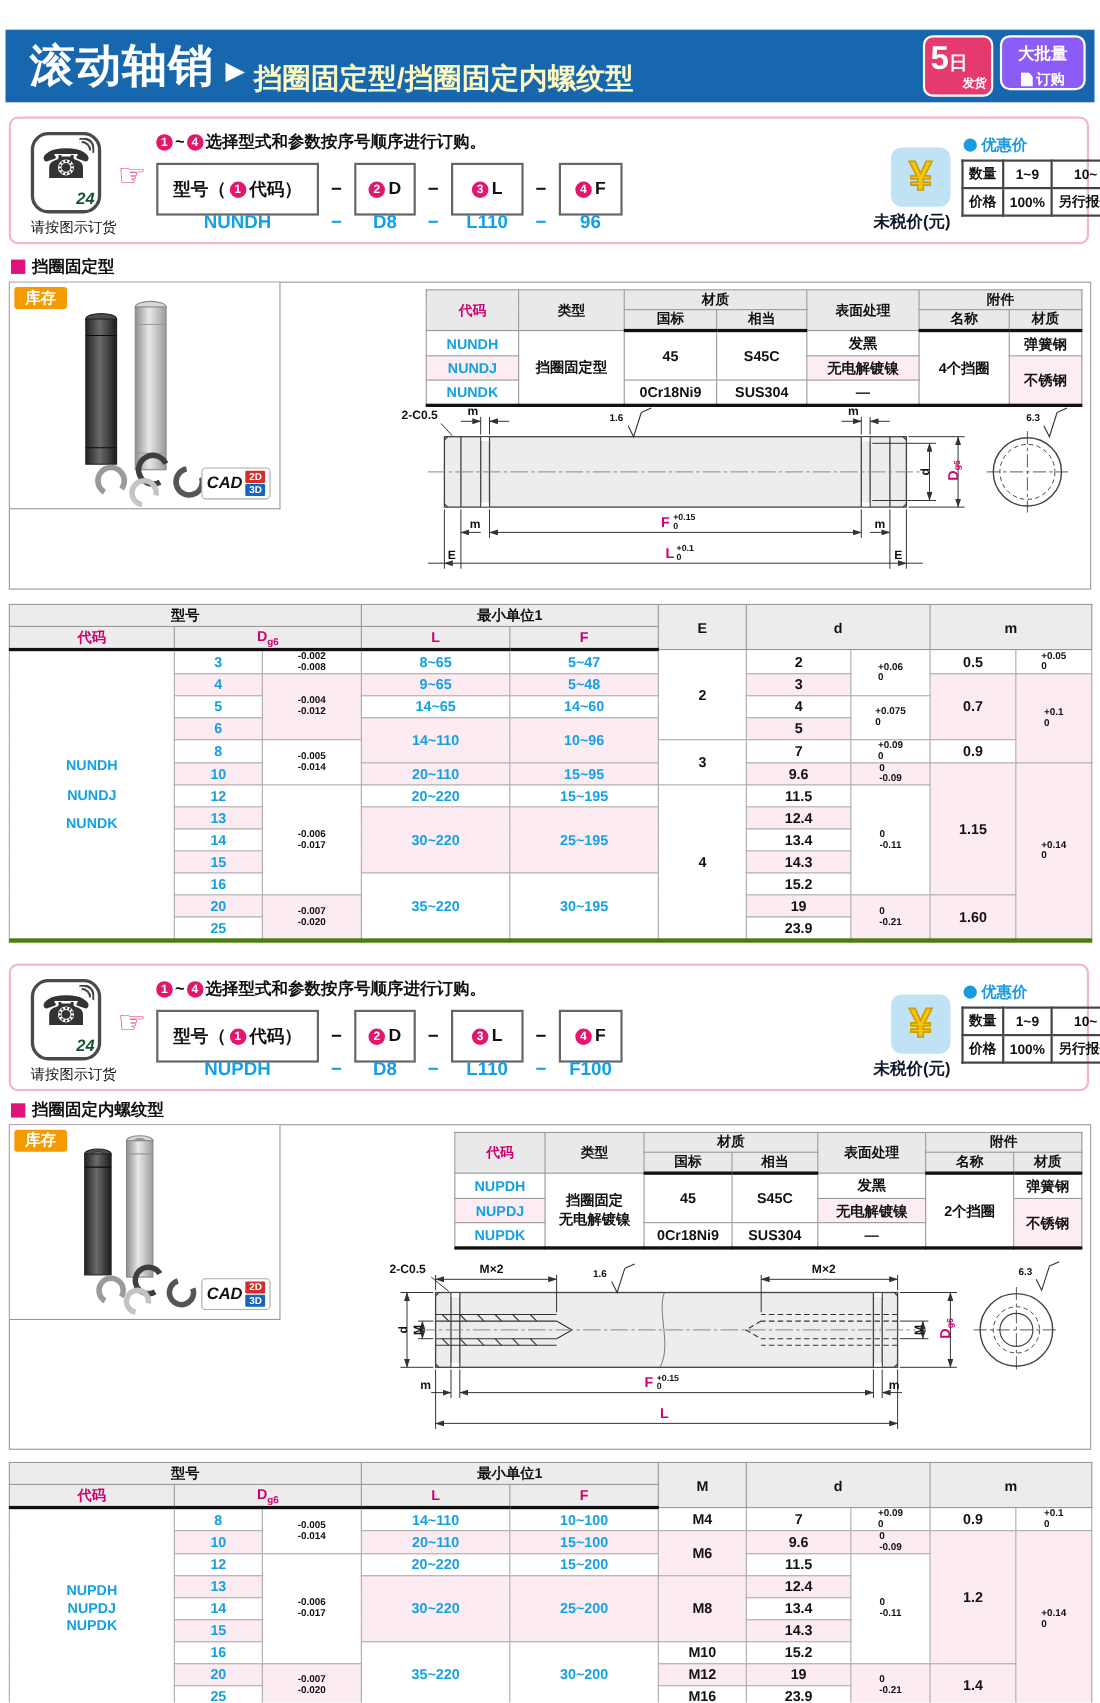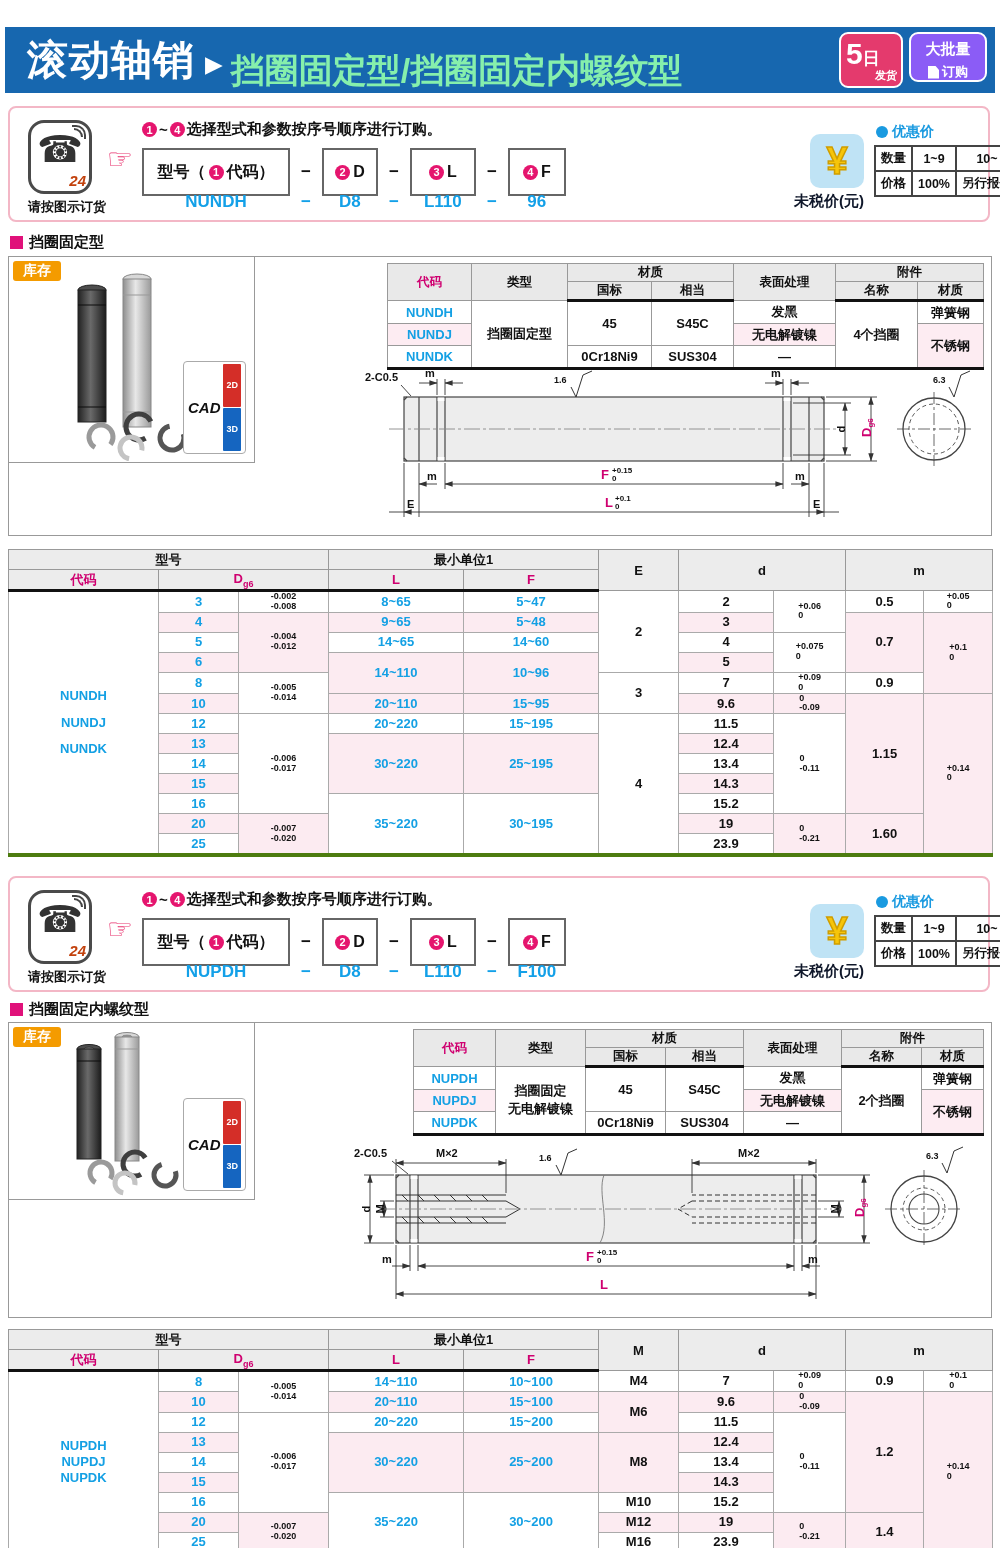--- a/index.html
+++ b/index.html
@@ -3,41 +3,41 @@
 <meta charset="utf-8">
 <style>
   html,body{margin:0;padding:0;background:#fff}
   .page{position:relative;width:1000px;height:1548px;background:#fff;overflow:hidden;
         font-family:"Liberation Sans","DejaVu Sans",sans-serif;color:#111}
 
   
   .hdr{position:absolute;left:5px;top:27px;width:990px;height:66px;background:#1767af;display:flex;align-items:center}
   .hdr-title{color:#fff;font-size:41px;font-weight:900;margin-left:22px;letter-spacing:1px;white-space:nowrap}
   .hdr-arrow{color:#fff;font-size:23px;margin:8px 8px 0 10px}
-  .hdr-sub{color:#86efac;font-size:34px;font-weight:800;margin-top:22px;white-space:nowrap}
+  .hdr-sub{color:#fef9c3;font-size:26px;font-weight:800;margin-top:22px;white-space:nowrap}
   .badges{position:absolute;right:8px;top:5px;display:flex;gap:6px}
   .badge{border:2px solid #fff;border-radius:9px;color:#fff;font-weight:900;position:relative;box-sizing:border-box}
   .badge.ship{width:64px;height:56px;background:#e43a6d}
   .ship-big{position:absolute;left:5px;top:2px;font-size:30px;line-height:36px}
   .ship-big .ri{font-size:17px}
   .ship-small{position:absolute;right:4px;bottom:3px;font-size:11px}
   .badge.bulk{width:78px;height:50px;background:#8b5cf6;text-align:center}
   .bulk-top{font-size:15px;margin-top:6px}
   .bulk-bot{display:flex;align-items:center;justify-content:center;gap:3px;font-size:13px;margin-top:4px}
   .docicon{width:11px;height:13px;background:#fff;display:inline-block;clip-path:polygon(0 0,65% 0,100% 35%,100% 100%,0 100%)}
 
   
   .obox{position:absolute;left:8px;width:982px;height:116px;border:2px solid #f3b7c6;border-radius:8px;background:#fff;box-sizing:border-box}
   .phone{position:absolute;left:18px;top:12px;width:64px;height:74px;border:3px solid #4a4a4a;border-radius:16px;box-sizing:border-box}
   .phone-glyph{position:absolute;left:6px;top:8px;font-size:37px;color:#333;line-height:1}
-  .phone-24{position:absolute;right:3px;bottom:2px;font-size:15px;font-weight:900;font-style:italic;color:#c2410c}
+  .phone-24{position:absolute;right:3px;bottom:2px;font-size:15px;font-weight:900;font-style:italic;color:#14532d}
   .wave{position:absolute;border:solid #444;border-width:2px 2px 0 0;border-radius:0 10px 0 0}
   .wave.w1{width:7px;height:7px;right:6px;top:5px}
   .wave.w2{width:12px;height:12px;right:3px;top:2px}
-  .pnote{position:absolute;left:2px;top:90px;width:110px;text-align:center;font-weight:700;font-size:13px}
+  .pnote{position:absolute;left:2px;top:90px;width:110px;text-align:center;font-weight:400;font-size:13px}
   .hand{position:absolute;left:97px;top:34px;color:#e8336e;font-size:29px;font-weight:700}
   .instr{position:absolute;left:132px;top:12px;font-size:15px;font-weight:800;display:flex;align-items:center;gap:2px}
   .cnum{width:15px;height:15px;border-radius:50%;background:#e5156e;color:#fff;font-size:11px;font-weight:800;
         display:inline-flex;align-items:center;justify-content:center;flex:none}
   .mrow{position:absolute;left:132px;top:40px;display:flex;align-items:center;gap:11px;font-weight:800}
   .mbox{border:2px solid #666;height:48px;box-sizing:border-box;display:flex;align-items:center;justify-content:center;font-size:16px;gap:3px}
   .w1s{width:148px}.w2s{width:56px}.w3s{width:66px}.w4s{width:58px}
   .dash{font-size:17px;font-weight:800}
   .exrow{position:absolute;left:132px;top:84px;display:flex;align-items:center;gap:11px;color:#13a0e8;font-size:17px;font-weight:800}
   .exslot{display:flex;justify-content:center}
@@ -54,21 +54,21 @@
   .shead{position:absolute;left:10px;display:flex;align-items:center;gap:6px;font-size:15px;font-weight:800}
   .sq{width:13px;height:13px;background:#e0117a;flex:none}
 
   
   .frame{position:absolute;left:8px;width:984px;border:1px solid #999;background:#fff;box-sizing:border-box}
   .photo{position:absolute;left:0;top:0;width:246px;border-right:1px solid #999;border-bottom:1px solid #999;background:#fff;box-sizing:border-box}
   .stock{position:absolute;left:4px;top:4px;background:#f49b00;color:#fff;font-weight:800;font-size:14px;padding:1px 10px;border-radius:3px;z-index:2}
   .cadb{position:absolute;right:8px;bottom:8px;display:flex;align-items:center;border:1px solid #aaa;border-radius:4px;background:#fff;padding:2px 4px;gap:3px;z-index:2}
   .cadt{font-weight:900;font-style:italic;font-size:15px}
   .cadstack{display:flex;flex-direction:column;gap:1px}
-  .cad2,.cad3{color:#fff;font-size:9px;font-weight:900;padding:16px 3px;line-height:11px;border-radius:1px;text-align:center}
+  .cad2,.cad3{color:#fff;font-size:9px;font-weight:900;padding:0 3px;line-height:11px;border-radius:1px;text-align:center}
   .cad2{background:#d42e28}.cad3{background:#1565c0}
 
   
   .spec{position:absolute;border-collapse:collapse;table-layout:fixed;background:#fff}
   .spec th{background:#e9e9e9;border:1px solid #999;font-size:12.5px;font-weight:800;height:17px;padding:0}
   .spec td{border:1px solid #999;text-align:center;font-size:13px;font-weight:800;height:21px;padding:0}
   .spec thead tr:last-child th{border-bottom:3px solid #111}
   .spec{border-bottom:3px solid #111}
   .spec tr.alt{background:#fdecf2}
   .mg{color:#cf0070}

